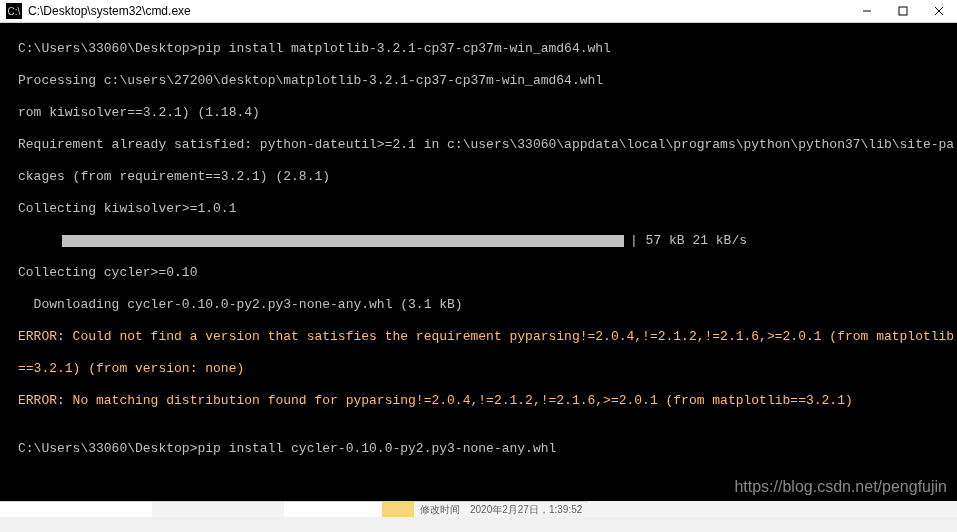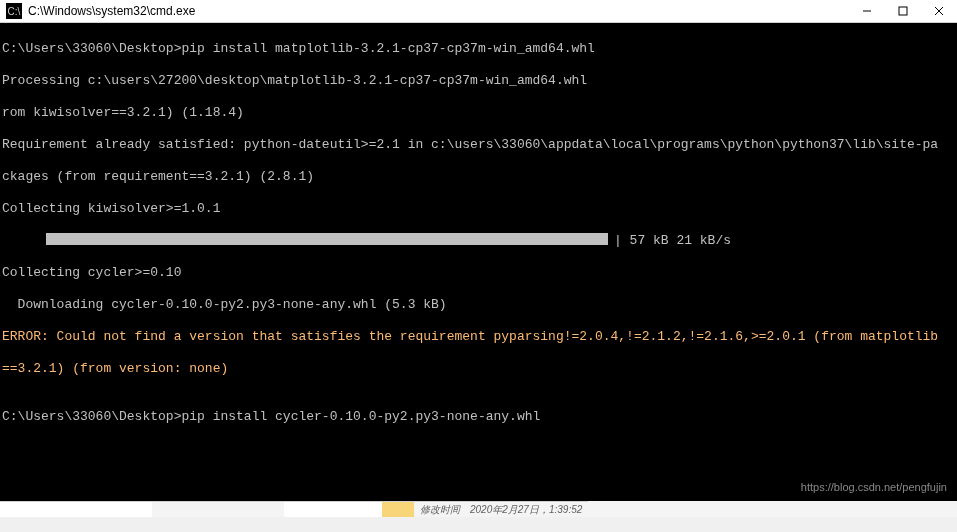--- a/index.html
+++ b/index.html
@@ -35,78 +35,78 @@
     width: 36px; height: 22px;
     display: flex; align-items:center; justify-content:center;
     color: #000;
   }
   .winbtn svg { width: 10px; height: 10px; }
   .terminal {
     background: #000000;
     color: #c0c0c0;
     width: 957px;
     height: 494px;
-    padding: 2px 0 0 2px;
+    padding: 2px 0 0 18px;
     box-sizing: border-box;
     font-size: 13px;
     line-height: 16px;
     white-space: pre;
     position: relative;
     overflow: hidden;
   }
   .line { white-space: pre; }
   .error { color: #fdba74; }
-  .bar-row { display: flex; align-items: flex-start; }
+  .bar-row { display: flex; align-items: center; }
   .bar-pad { width: 44px; }
   .bar-frame {
     border: 1px solid #c0c0c0;
     height: 10px;
     width: 560px;
     display: inline-block;
     margin-right: 6px;
   }
   .bar-fill {
     background: #c0c0c0;
     height: 100%;
     width: 100%;
   }
   .watermark {
     position: absolute;
     right: 10px;
     bottom: 22px;
     color: #aaaaaa;
     font-family: "Segoe UI", sans-serif;
-    font-size: 11px;
+    font-size: 16px;
     opacity: 0.8;
   }
   .taskbar-fragment {
     position: absolute;
     left: 0; bottom: 0;
     width: 957px;
     height: 16px;
     background: #f4f4f4;
     display: flex;
     align-items: center;
     font-family: "Segoe UI", sans-serif;
     font-size: 10px;
     color: #606060;
   }
-  .tb-chunk { border-top: 1px solid #d0d0d0; height: 100%; display:flex; align-items:center; padding:0 6px;font-style:italic; }
+  .tb-chunk { border-top: 1px solid #d0d0d0; height: 100%; display:flex; align-items:center; padding:0 6px; }
   .tb-a { width: 140px; background:#fff; }
   .tb-b { width: 120px; background:#f4f4f4; }
   .tb-c { width: 86px; background:#fff; }
   .tb-y { width: 20px; background:#f9d57a; }
   .tb-d { background:#f4f4f4; }
 </style>
 </head>
 <body>
 
 <div class="titlebar">
   <div class="app-icon">C:\</div>
-  <div class="title">C:\Windows\system32\cmd.exe</div>
+  <div class="title">C:\Desktop\system32\cmd.exe</div>
   <div class="spacer"></div>
   <div class="winbtn">
     <svg viewBox="0 0 10 10">
         <line x1="1" y1="5" x2="9" y2="5" stroke="#000" stroke-width="1"></line>
       </svg>
   </div>
   <div class="winbtn">
     <svg viewBox="0 0 10 10">
         <rect x="1" y="1" width="8" height="8" fill="none" stroke="#000" stroke-width="1"></rect>
       </svg>
@@ -125,23 +125,24 @@
 <div class="line">rom kiwisolver==3.2.1) (1.18.4)</div>
 <div class="line">Requirement already satisfied: python-dateutil&gt;=2.1 in c:\users\33060\appdata\local\programs\python\python37\lib\site-pa</div>
 <div class="line">ckages (from requirement==3.2.1) (2.8.1)</div>
 <div class="line">Collecting kiwisolver&gt;=1.0.1</div>
 <div class="bar-row">
   <span class="bar-pad"></span>
   <span class="bar-frame"><div class="bar-fill"></div></span>
   <span>| 57 kB 21 kB/s</span>
 </div>
 <div class="line">Collecting cycler&gt;=0.10</div>
-<div class="line">  Downloading cycler-0.10.0-py2.py3-none-any.whl (5.3 kB)</div>
+<div class="line">  Downloading cycler-0.10.0-py2.py3-none-any.whl (3.1 kB)</div>
 <div class="line error">ERROR: Could not find a version that satisfies the requirement pyparsing!=2.0.4,!=2.1.2,!=2.1.6,&gt;=2.0.1 (from matplotlib</div>
 <div class="line error">==3.2.1) (from version: none)</div>
+<div class="line error">ERROR: No matching distribution found for pyparsing!=2.0.4,!=2.1.2,!=2.1.6,&gt;=2.0.1 (from matplotlib==3.2.1)</div>
 <div class="line"></div>
 <div class="line">C:\Users\33060\Desktop&gt;pip install cycler-0.10.0-py2.py3-none-any.whl</div>
 
 
 
 
 
 <div class="line"></div>
 
 

